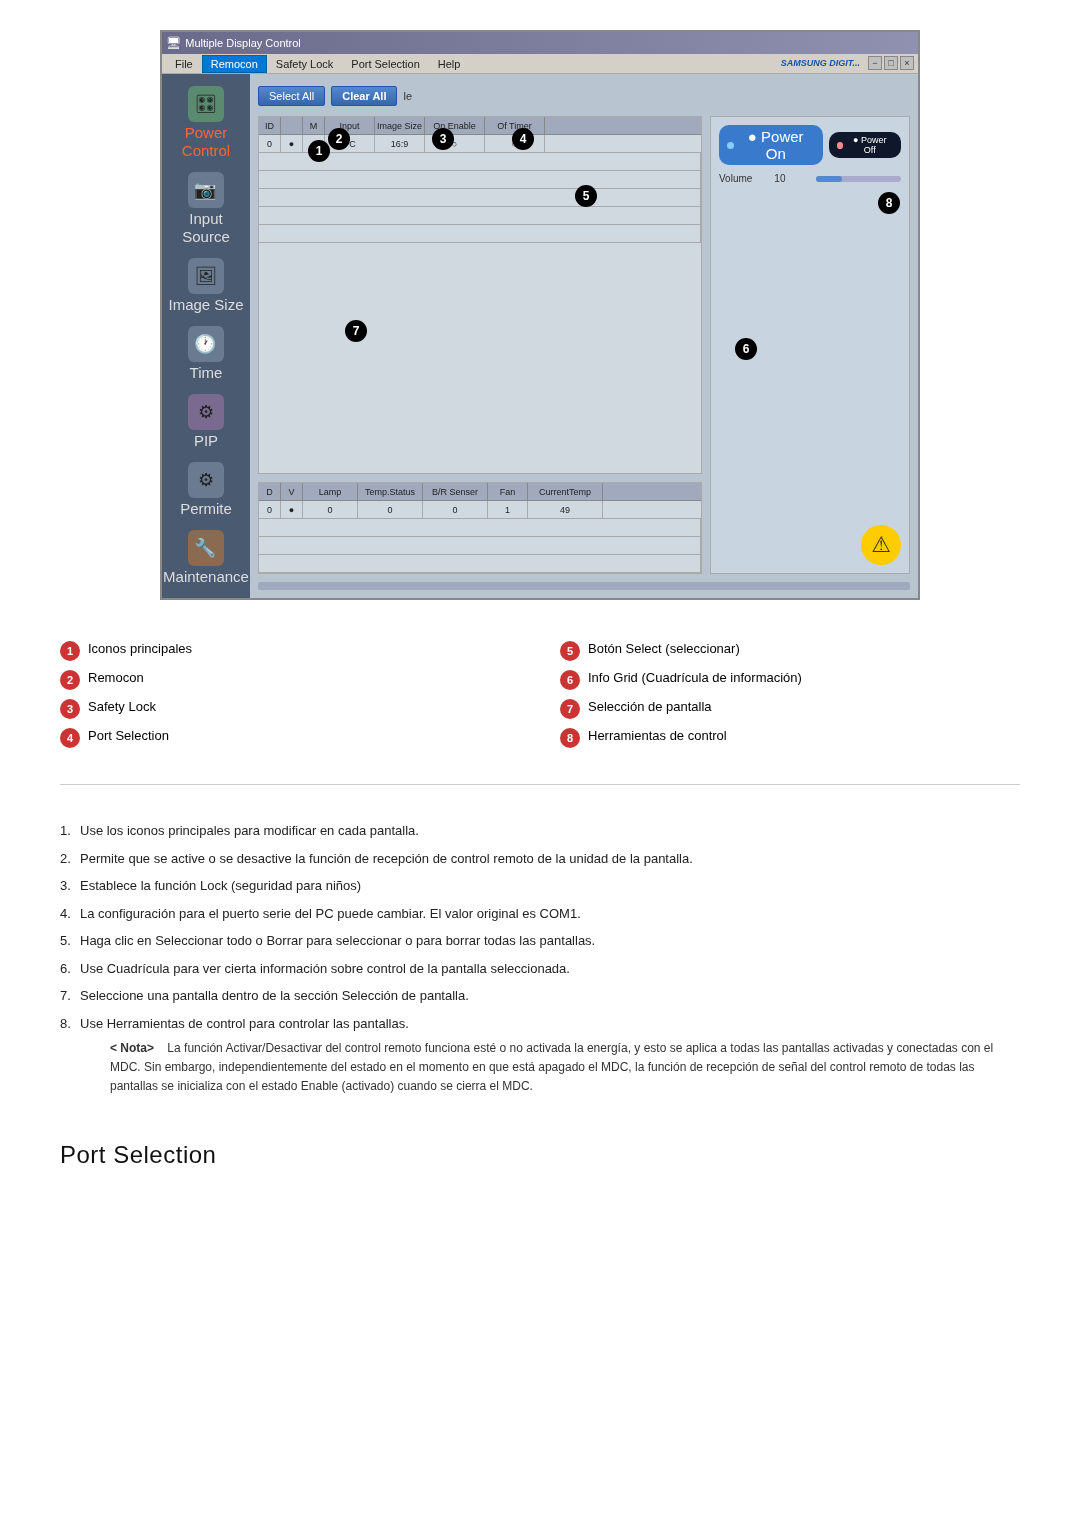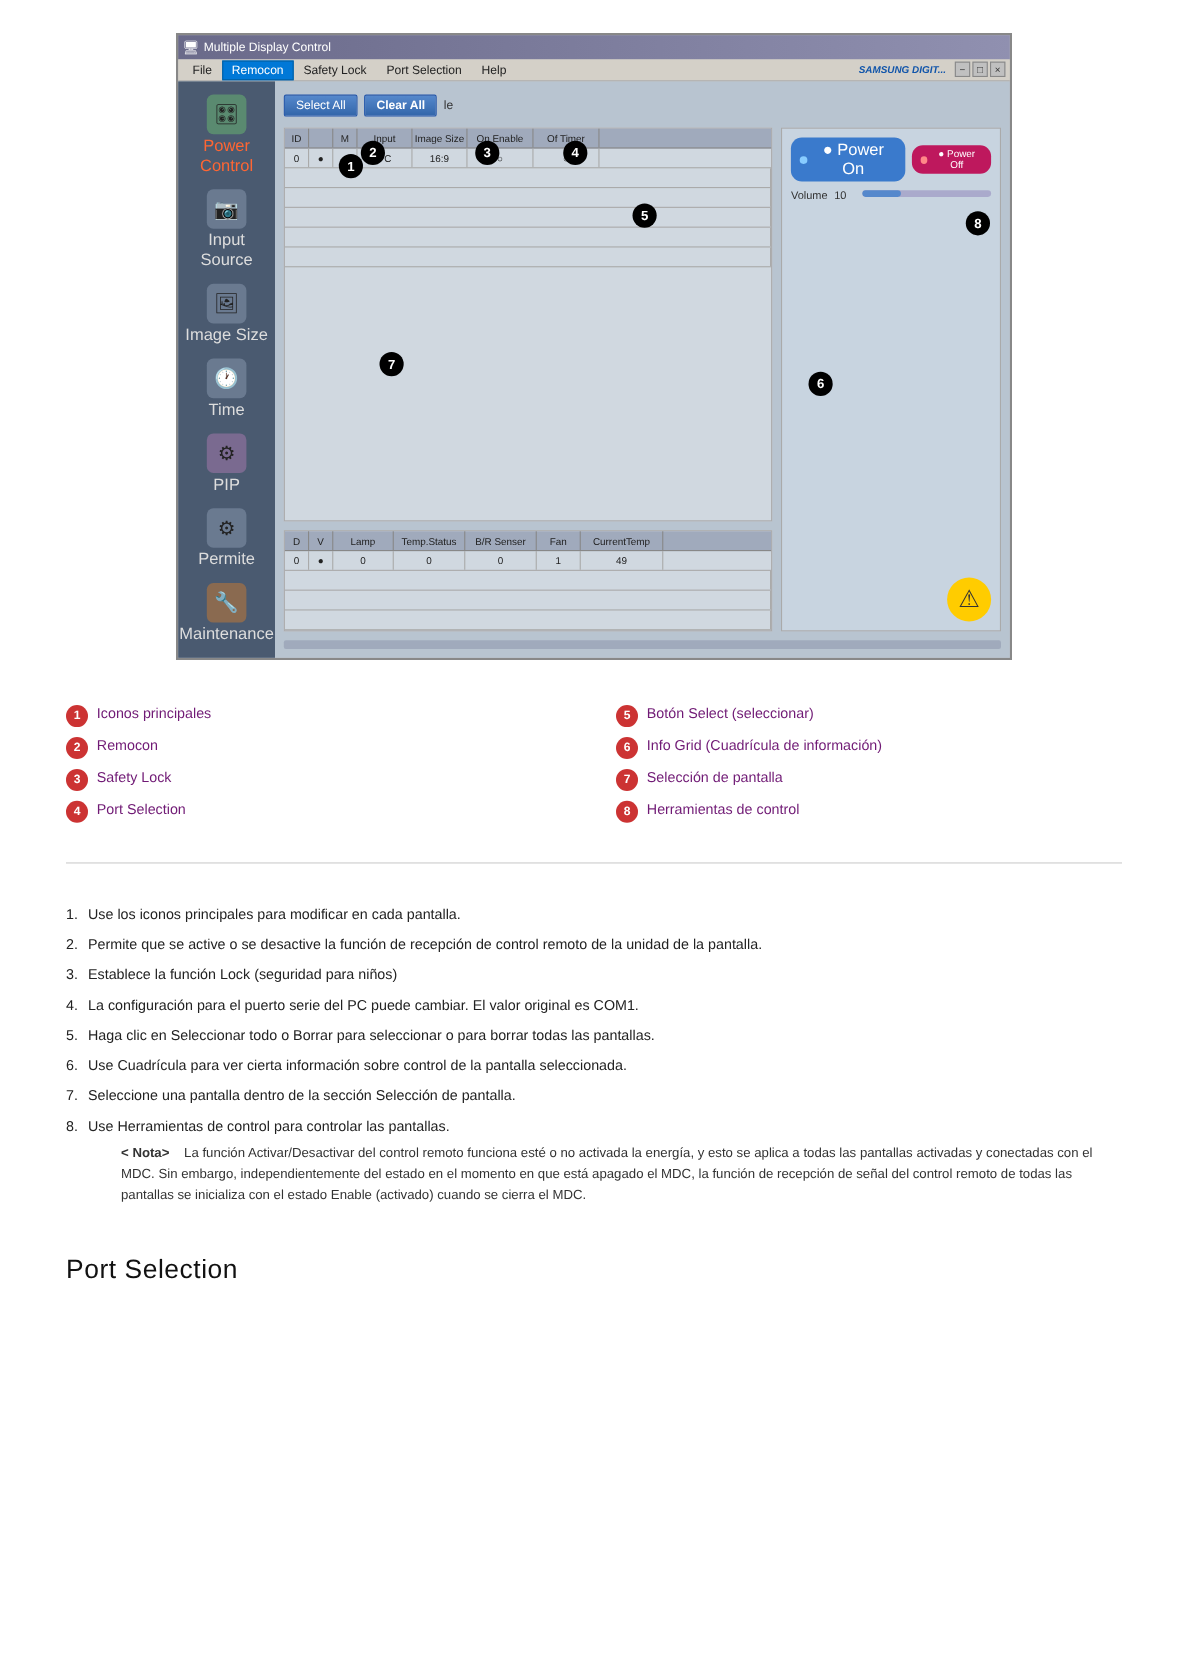--- a/index.html
+++ b/index.html
@@ -240,39 +240,40 @@
       background: #3a7acc;
       color: #fff;
       border: none;
       padding: 3px 8px;
       border-radius: 10px;
       font-size: 15px;
       cursor: pointer;
       display: flex; align-items: center; gap: 3px;
     }
     .power-btn-off {
-      background: #be185d;
+      background: #0f172a;
       color: #fff;
       border: none;
       padding: 3px 8px;
       border-radius: 10px;
       font-size: 9px;
       cursor: pointer;
       display: flex; align-items: center; gap: 3px;
     }
     .dot-indicator {
       width: 7px; height: 7px;
       border-radius: 50%;
       background: #88ccff;
       display: inline-block;
     }
     .dot-red { background: #ff8888; }
     .volume-row {
       display: flex;
-      gap: 6px;
+      align-items: center;
+      gap: 22px;
     }
     .volume-label { font-size: 10px; color: #333; }
     .volume-value { font-size: 10px; color: #333; width: 20px; }
     .volume-slider {
       flex: 1;
       height: 6px;
       background: #aac;
       border-radius: 3px;
       position: relative;
     }
@@ -327,21 +328,21 @@
       width: 20px; height: 20px;
       min-width: 20px;
       border-radius: 50%;
       background: #cc3333;
       color: #fff;
       font-size: 11px;
       font-weight: bold;
       margin-top: 1px;
     }
     .legend-text {
-      color: #701a75;
+      color: #000000;
       line-height: 1.4;
       text-align: right;
     }
 
     
     .divider {
       border: none;
       border-top: 1px solid #ccc;
       margin: 0 60px;
     }

